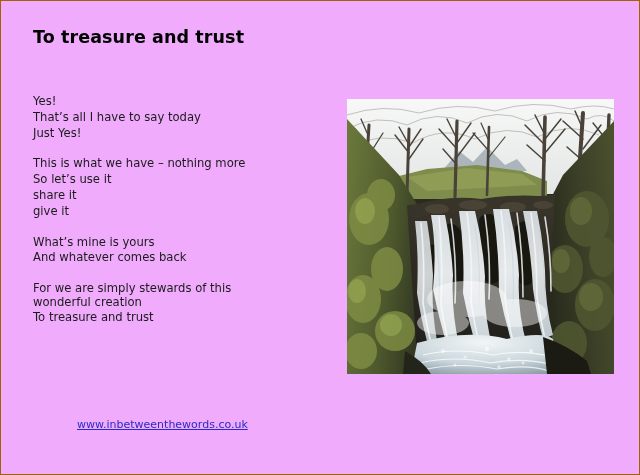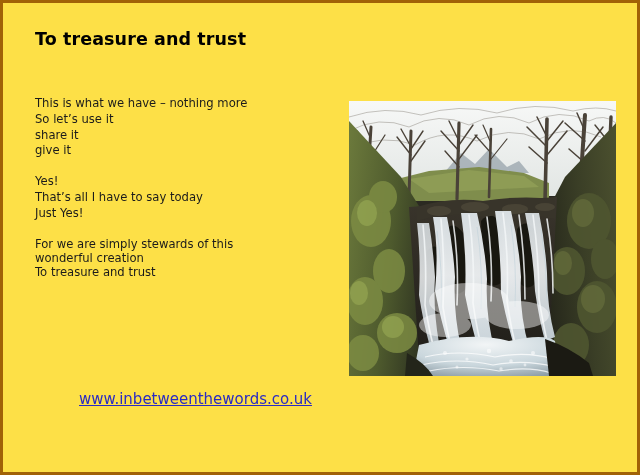--- a/index.html
+++ b/index.html
@@ -9,22 +9,22 @@
   }
   body {
     font-family: "DejaVu Sans", sans-serif;
     -webkit-font-smoothing: antialiased;
   }
 
   .page {
     position: relative;
     width: 640px;
     height: 475px;
-    background: #fde047;
-    border: 3px solid #a16207;
+    background: #f0abfc;
+    border: 1px solid #a16207;
     box-sizing: border-box;
     overflow: hidden;
   }
 
   
   .slide-title {
     position: absolute;
     left: 32px;
     top: 26px;
     font-size: 17.5px;
@@ -54,22 +54,22 @@
     white-space: pre-wrap;
   }
   .line.wrapped {
     line-height: 14.2px;
   }
 
   
   .link-wrap {
     position: absolute;
     left: 76px;
-    top: 387px;
-    font-size: 15px;
+    top: 417px;
+    font-size: 11px;
   }
   .site-link {
     color: #2a2ac4;
     text-decoration: underline;
     cursor: pointer;
   }
 
   
   .photo {
     position: absolute;
@@ -89,33 +89,35 @@
 </head>
 <body>
 
 <div class="page">
 
   <div class="slide-title">To treasure and trust</div>
 
   <div class="poem">
 
     <div class="stanza">
+      <div class="line">Yes!</div>
+      <div class="line">That’s all I have to say today</div>
+      <div class="line">Just Yes!</div>
+    </div>
+
+    <div class="stanza">
       <div class="line">This is what we have – nothing more</div>
       <div class="line">So let’s use it</div>
       <div class="line">share it</div>
       <div class="line">give it</div>
     </div>
 
     <div class="stanza">
-      <div class="line">Yes!</div>
-      <div class="line">That’s all I have to say today</div>
-      <div class="line">Just Yes!</div>
-    </div>
-
-    <div class="stanza">
+      <div class="line">What’s mine is yours</div>
+      <div class="line">And whatever comes back</div>
     </div>
 
     <div class="stanza">
       <div class="line wrapped">For we are simply stewards of this wonderful creation</div>
       <div class="line">To treasure and trust</div>
     </div>
 
   </div>
 
   <div class="link-wrap">

